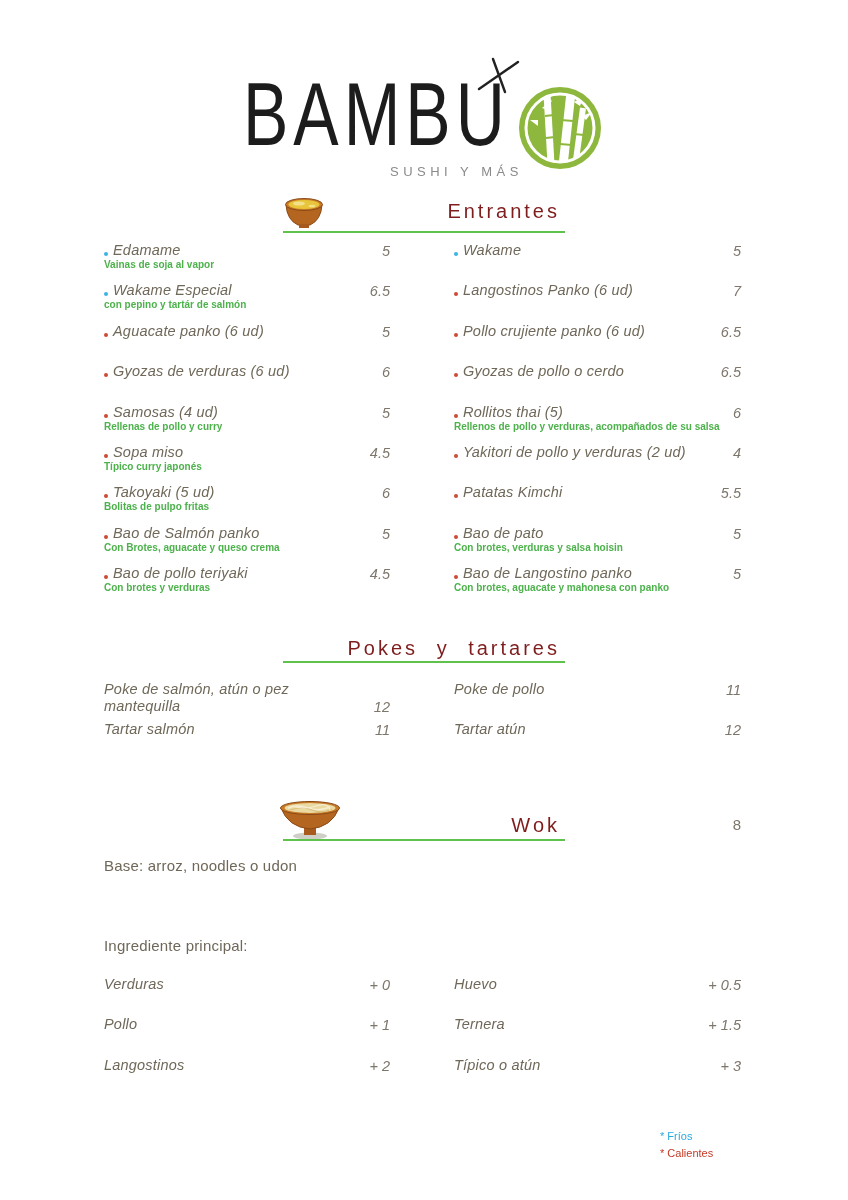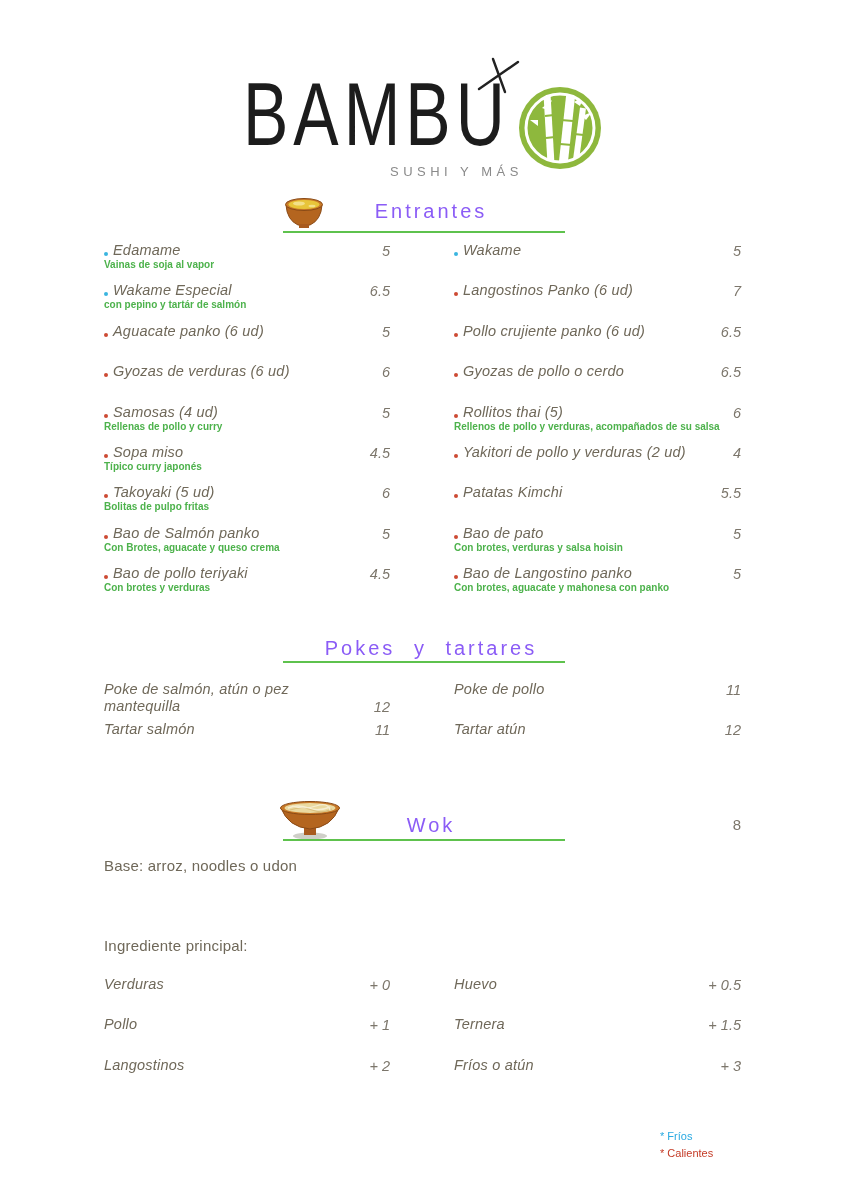--- a/index.html
+++ b/index.html
@@ -5,22 +5,22 @@
   html,body{margin:0;padding:0;background:#fff;}
   .page{position:relative;width:848px;height:1200px;background:#ffffff;overflow:hidden;
         font-family:"Liberation Sans",sans-serif;}
   
   .brand{position:absolute;left:243px;top:68px;font-size:68px;line-height:1;letter-spacing:5px;
          color:#1c1c1c;font-weight:100;transform:scaleY(1.32);transform-origin:left top;}
   .brand-sub{position:absolute;left:390px;top:164px;font-size:13px;letter-spacing:4.5px;color:#8a8a8a;}
   .chops{position:absolute;left:474px;top:56px;}
   .badge{position:absolute;left:518px;top:86px;}
   
-  .sec-title{position:absolute;left:290px;width:282px;text-align:center;font-size:20px;
-             letter-spacing:3px;word-spacing:10px;color:#8b5cf6;font-weight:400;}
+  .sec-title{position:absolute;left:278px;width:282px;text-align:right;font-size:20px;
+             letter-spacing:3px;word-spacing:10px;color:#7f1d1d;font-weight:400;}
   .greenline{position:absolute;left:283px;width:282px;height:2px;background:#5ec24d;}
   .sec-icon{position:absolute;}
   
   .mcol{position:absolute;width:286px;}
   .mcol.right{width:287px;}
   .mitem{height:40.4px;}
   .pokeitem{height:39.5px;}
   .iline{display:flex;align-items:flex-end;font-style:italic;}
   .iname{font-size:14.5px;color:#6f6859;letter-spacing:0.2px;line-height:17px;}
   .iprice{margin-left:auto;font-size:14.5px;color:#7c766b;padding-left:6px;white-space:nowrap;}
@@ -314,21 +314,21 @@
         </div>
     </div>
     <div class="mitem">
       <div class="iline">
           <span class="iname">Ternera</span>
           <span class="iprice">+ 1.5</span>
         </div>
     </div>
     <div class="mitem">
       <div class="iline">
-          <span class="iname">Fríos o atún</span>
+          <span class="iname">Típico o atún</span>
           <span class="iprice">+ 3</span>
         </div>
     </div>
   </div>
 
   <div class="legend">
     <div class="cold">* Fríos</div>
     <div class="hot">* Calientes</div>
   </div>
 

